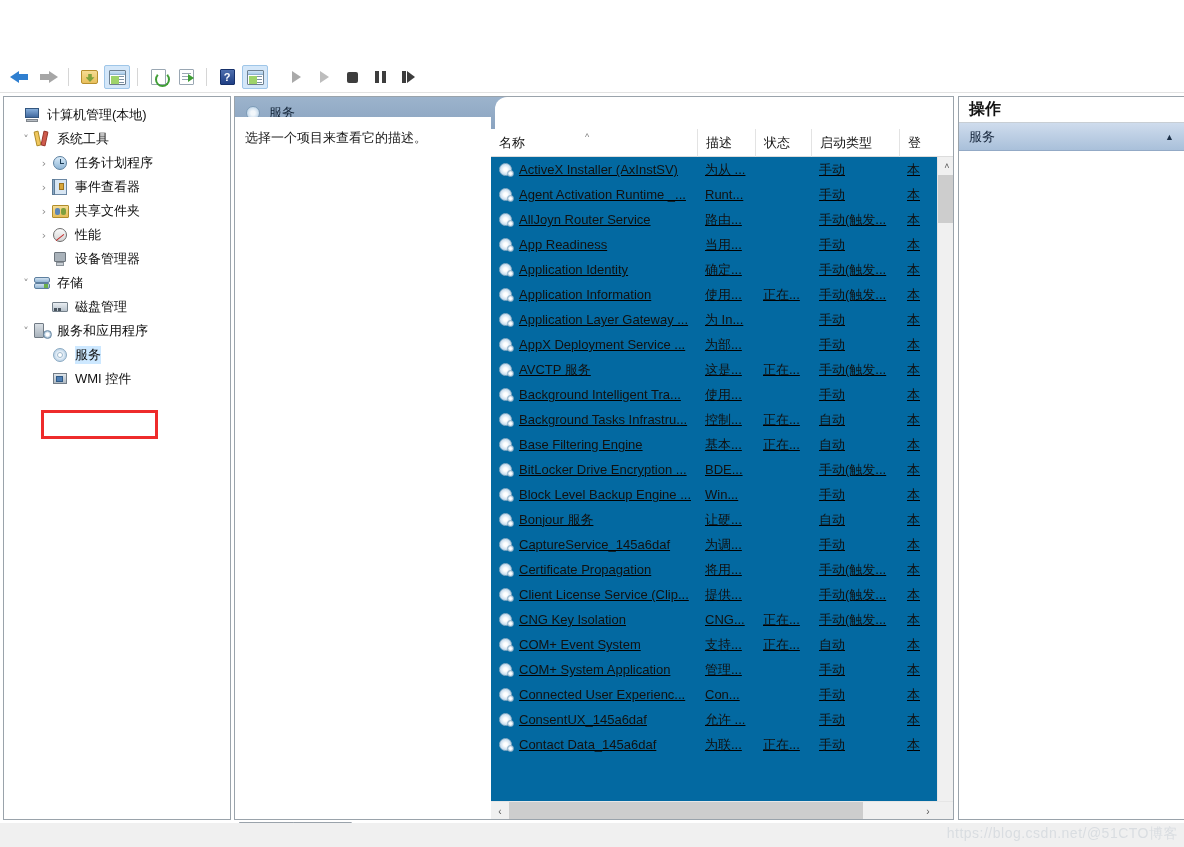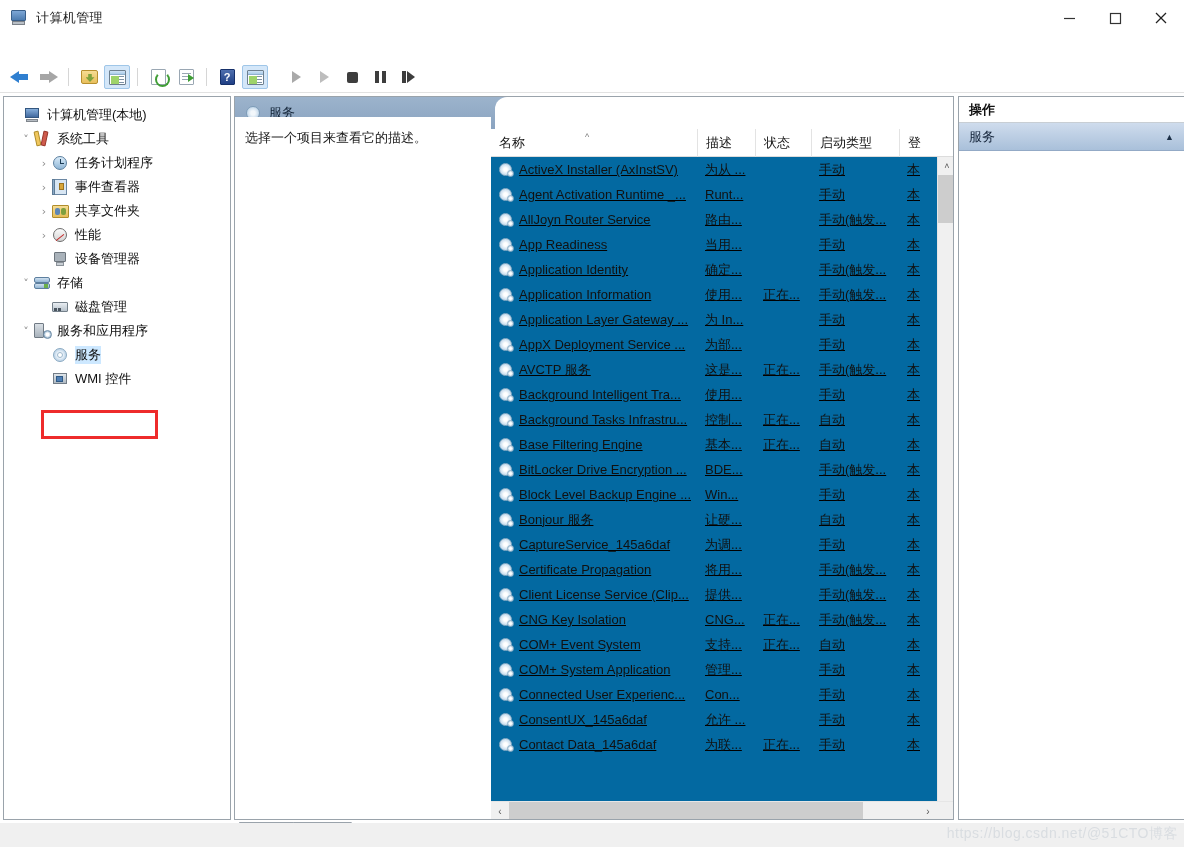--- a/index.html
+++ b/index.html
@@ -279,21 +279,21 @@
   }
   .tab span { display: block; transform: skewX(18deg); }
 
   
   .act-pane {
     position: absolute; left: 958px; top: 0; width: 226px; height: 724px;
     background: #fff; border: 1px solid #9aa3ab; border-right: none; overflow: hidden;
   }
   .act-title {
     height: 26px; display: flex; align-items: center; padding-left: 10px;
-    font-size: 13px; font-weight: bold; color: #111;
+    font-size: 16px; font-weight: bold; color: #111;
     background: #ffffff; border-bottom: 1px solid #c8ced4;
   }
   .act-group {
     height: 28px; display: flex; align-items: center; justify-content: space-between;
     padding: 0 10px 0 10px; font-size: 13px; color: #14243a;
     background: linear-gradient(#cfdced, #a9c0da);
     border-bottom: 1px solid #93aac6;
   }
   .act-group .caret { font-size: 9px; color: #1b2e46; }
   .act-item {
@@ -309,45 +309,20 @@
   }
   .statusstrip {
     position: absolute; left: 0; bottom: 0; width: 1184px; height: 24px; background: #f0f0f0;
   }
 </style>
 </head>
 <body>
 
 <div id="app">
 
-  <div class="titlebar">
-    <div class="title-icon">
-      <div class="mon"></div>
-        <div class="base"></div>
-    </div>
-    <div class="title-text">计算机管理</div>
-    <div class="wincontrols">
-      <div class="wc">
-        <svg width="13" height="13" viewBox="0 0 13 13">
-            <line x1="1" y1="6.5" x2="12" y2="6.5" stroke="#333" stroke-width="1.2"></line>
-          </svg>
-      </div>
-      <div class="wc">
-        <svg width="13" height="13" viewBox="0 0 13 13">
-            <rect x="1.5" y="1.5" width="10" height="10" fill="none" stroke="#333" stroke-width="1.2"></rect>
-          </svg>
-      </div>
-      <div class="wc">
-        <svg width="14" height="14" viewBox="0 0 14 14">
-            <line x1="2" y1="2" x2="12" y2="12" stroke="#222" stroke-width="1.2"></line>
-            <line x1="12" y1="2" x2="2" y2="12" stroke="#222" stroke-width="1.2"></line>
-          </svg>
-      </div>
-    </div>
-  </div>
 
 
   <div class="toolbar">
     <div class="tbtn">
         <div class="arrow-back"></div>
       </div>
     <div class="tbtn">
         <div class="arrow-fwd"></div>
       </div>
     <div class="tbsep"></div>

